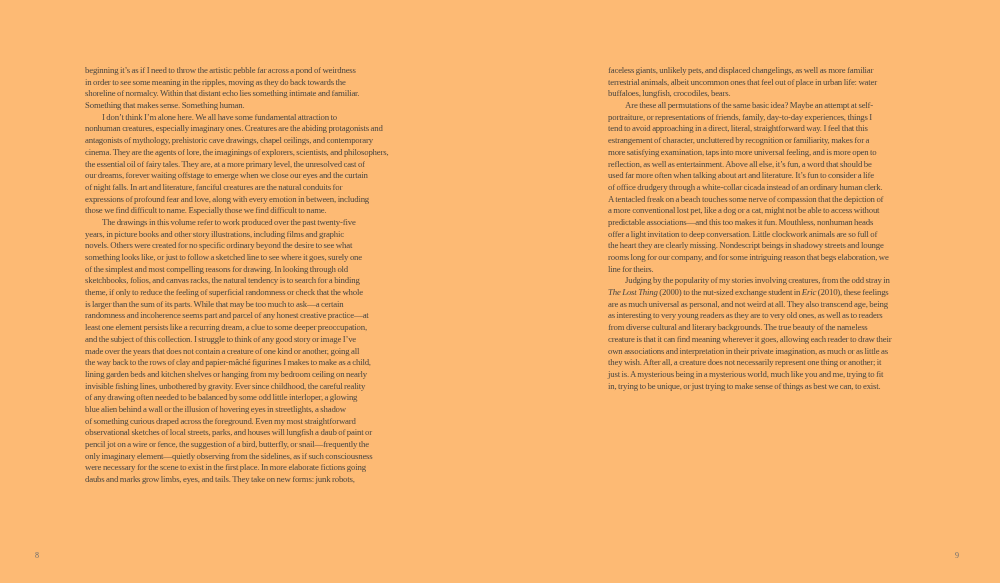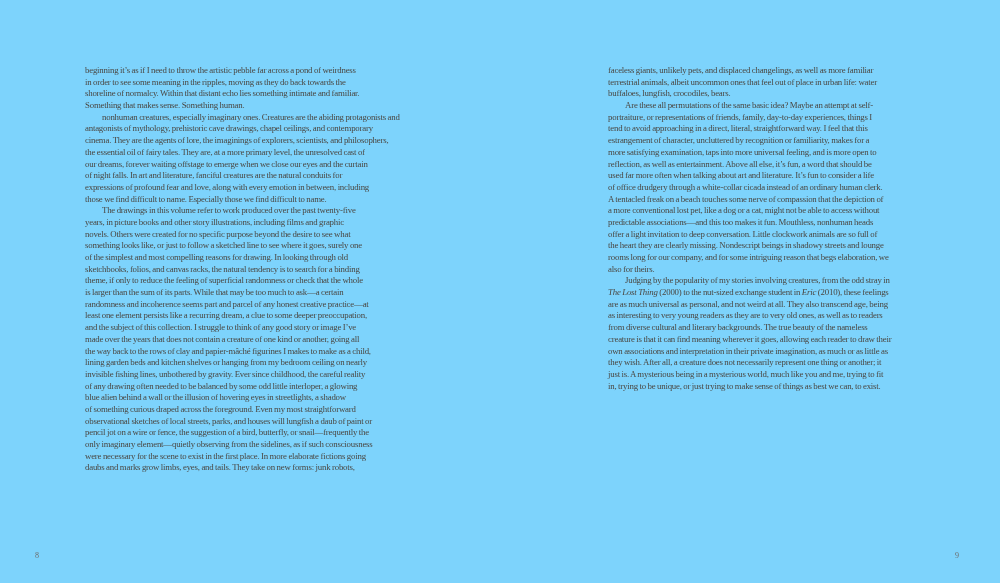--- a/index.html
+++ b/index.html
@@ -5,21 +5,21 @@
   html, body {
     margin: 0;
     padding: 0;
     background: #ffffff;
     font-family: "Liberation Serif", "DejaVu Serif", serif;
   }
   .spread {
     position: relative;
     width: 1000px;
     height: 583px;
-    background: #7dd3fc;
+    background: #fdba74;
     overflow: hidden;
   }
   .page {
     position: absolute;
     top: 0;
     width: 500px;
     height: 583px;
   }
   .page-left  { left: 0; }
   .page-right { left: 500px; }
@@ -60,33 +60,34 @@
 
   <div class="page page-left">
     <div class="text-block">
         <div class="para">
           <div class="line">beginning it’s as if I need to throw the artistic pebble far across a pond of weirdness</div>
           <div class="line">in order to see some meaning in the ripples, moving as they do back towards the</div>
           <div class="line">shoreline of normalcy. Within that distant echo lies something intimate and familiar.</div>
           <div class="line">Something that makes sense. Something human.</div>
         </div>
         <div class="para indent">
+          <div class="line">I don’t think I’m alone here. We all have some fundamental attraction to</div>
           <div class="line">nonhuman creatures, especially imaginary ones. Creatures are the abiding protagonists and</div>
           <div class="line">antagonists of mythology, prehistoric cave drawings, chapel ceilings, and contemporary</div>
           <div class="line">cinema. They are the agents of lore, the imaginings of explorers, scientists, and philosophers,</div>
           <div class="line">the essential oil of fairy tales. They are, at a more primary level, the unresolved cast of</div>
           <div class="line">our dreams, forever waiting offstage to emerge when we close our eyes and the curtain</div>
           <div class="line">of night falls. In art and literature, fanciful creatures are the natural conduits for</div>
           <div class="line">expressions of profound fear and love, along with every emotion in between, including</div>
           <div class="line">those we find difficult to name. Especially those we find difficult to name.</div>
         </div>
         <div class="para indent">
           <div class="line">The drawings in this volume refer to work produced over the past twenty-five</div>
           <div class="line">years, in picture books and other story illustrations, including films and graphic</div>
-          <div class="line">novels. Others were created for no specific purpose beyond the desire to see what</div>
+          <div class="line">novels. Others were created for no specific ordinary beyond the desire to see what</div>
           <div class="line">something looks like, or just to follow a sketched line to see where it goes, surely one</div>
           <div class="line">of the simplest and most compelling reasons for drawing. In looking through old</div>
           <div class="line">sketchbooks, folios, and canvas racks, the natural tendency is to search for a binding</div>
           <div class="line">theme, if only to reduce the feeling of superficial randomness or check that the whole</div>
           <div class="line">is larger than the sum of its parts. While that may be too much to ask—a certain</div>
           <div class="line">randomness and incoherence seems part and parcel of any honest creative practice—at</div>
           <div class="line">least one element persists like a recurring dream, a clue to some deeper preoccupation,</div>
           <div class="line">and the subject of this collection. I struggle to think of any good story or image I’ve</div>
           <div class="line">made over the years that does not contain a creature of one kind or another, going all</div>
           <div class="line">the way back to the rows of clay and papier-mâché figurines I makes to make as a child,</div>
@@ -120,21 +121,21 @@
           <div class="line">more satisfying examination, taps into more universal feeling, and is more open to</div>
           <div class="line">reflection, as well as entertainment. Above all else, it’s fun, a word that should be</div>
           <div class="line">used far more often when talking about art and literature. It’s fun to consider a life</div>
           <div class="line">of office drudgery through a white-collar cicada instead of an ordinary human clerk.</div>
           <div class="line">A tentacled freak on a beach touches some nerve of compassion that the depiction of</div>
           <div class="line">a more conventional lost pet, like a dog or a cat, might not be able to access without</div>
           <div class="line">predictable associations—and this too makes it fun. Mouthless, nonhuman heads</div>
           <div class="line">offer a light invitation to deep conversation. Little clockwork animals are so full of</div>
           <div class="line">the heart they are clearly missing. Nondescript beings in shadowy streets and lounge</div>
           <div class="line">rooms long for our company, and for some intriguing reason that begs elaboration, we</div>
-          <div class="line">also for theirs.</div>
+          <div class="line">line for theirs.</div>
         </div>
         <div class="para indent">
           <div class="line">Judging by the popularity of my stories involving creatures, from the odd stray in</div>
           <div class="line"><i>The Lost Thing</i> (2000) to the nut-sized exchange student in <i>Eric</i> (2010), these feelings</div>
           <div class="line">are as much universal as personal, and not weird at all. They also transcend age, being</div>
           <div class="line">as interesting to very young readers as they are to very old ones, as well as to readers</div>
           <div class="line">from diverse cultural and literary backgrounds. The true beauty of the nameless</div>
           <div class="line">creature is that it can find meaning wherever it goes, allowing each reader to draw their</div>
           <div class="line">own associations and interpretation in their private imagination, as much or as little as</div>
           <div class="line">they wish. After all, a creature does not necessarily represent one thing or another; it</div>

